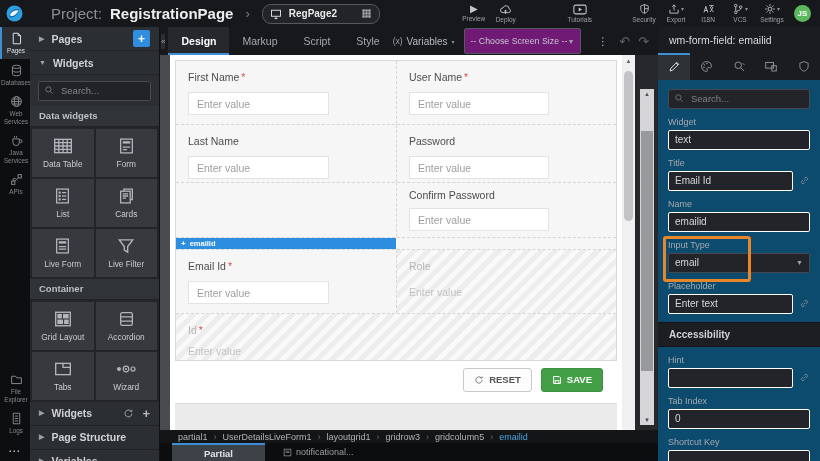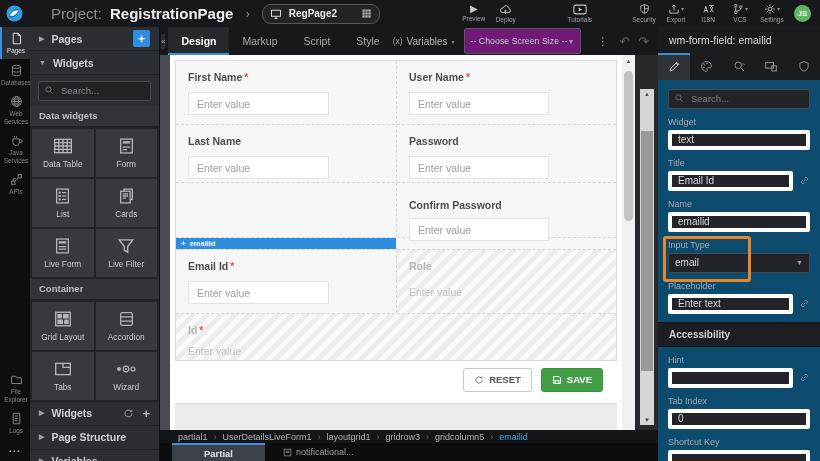--- a/index.html
+++ b/index.html
@@ -76,21 +76,21 @@
   .collapse-r { width:14px; height:15px; background:#2b2e33; color:#9da1a6; font-size:8px;
     display:flex; align-items:center; justify-content:center; margin-left:8px; border-radius:1px; }
 
   .cviewport { flex:1; position:relative; background:#4a4b4e; overflow:hidden; }
   .page { position:absolute; left:10px; top:0; bottom:0; width:452px; background:#fff;
     display:flex; flex-direction:column; overflow:hidden; }
   .form-wrap { margin:5px 5px 0; border:1px solid #d9d9d9; background:#f6f6f6; flex:none; }
   .frow { display:flex; border-bottom:1px dashed #d5d5d5; }
   .fcell { width:50%; padding:6px 12px 10px; }
   .fcell + .fcell { border-left:1px dashed #d5d5d5; }
-  .flabel { font-size:10.5px; font-weight:bold; color:#4d4d4d; margin:4px 0 9px; }
+  .flabel { font-size:10.5px; font-weight:normal; color:#4d4d4d; margin:4px 0 9px; }
   .star { color:#d9534f; margin-left:2px; }
   .finput { height:23px; width:72%; background:#fff; border:1px solid #e3e3e3; font-size:10.5px;
     color:#9b9b9b; padding:0 8px; outline:none; }
   .finput::placeholder { color:#9e9e9e; }
   .fcell.disabled { background:repeating-linear-gradient(135deg,#ededed 0 5px,#f9f9f9 5px 10px); }
   .fcell.disabled .flabel { color:#b5b5b5; }
   .ghostph { font-size:10.5px; color:#c2c2c2; margin-top:14px; }
   .selrow { display:flex; height:12px; border-bottom:1px dashed #d5d5d5; }
   .selbar { width:50%; background:#2d8ee0; color:#fff; font-size:7.5px; font-weight:bold;
     display:flex; align-items:center; gap:4px; padding:0 5px; }
@@ -132,21 +132,21 @@
   .rp-tab.active { background:#2e3136; box-shadow:inset 0 2px 0 #3d8fd6; color:#e0e3e6; }
   .rp-body { flex:1; padding:8px 10px 0; overflow:hidden; }
   .rp-search { position:relative; margin-bottom:8px; }
   .rp-search input { width:100%; height:20px; background:#222429; border:1px solid #46494f; border-radius:3px;
     color:#c6c9cd; font-size:9.5px; padding:0 6px 0 22px; outline:none; }
   .rp-search input::placeholder { color:#7d8086; }
   .rp-search .mag { position:absolute; left:6px; top:5px; color:#7d8086; }
   .rp-field { margin-bottom:8px; position:relative; }
   .rp-label { font-size:9px; color:#a6a9ae; margin-bottom:3px; }
   .rp-inrow { display:flex; align-items:center; gap:6px; }
-  .rp-input { flex:1; height:20px; background:#222429; border:4px solid #ffffff; border-radius:2px;
+  .rp-input { flex:1; height:20px; background:#222429; border:1px solid #ffffff; border-radius:2px;
     color:#d5d8db; font-size:10px; padding:0 6px; outline:none; min-width:0; }
   .rp-link { color:#8f9297; flex:none; }
   .rp-select { flex:1; height:20px; background:#222429; border:1px solid #46494f; border-radius:2px;
     color:#d5d8db; font-size:10px; padding:0 6px; display:flex; align-items:center; }
   .rp-select .dn { margin-left:auto; font-size:7px; color:#9da1a6; }
   .hl-box { position:absolute; left:-5px; top:-4px; width:88px; height:46px;
     border:3px solid #e8872a; border-radius:3px; pointer-events:none; z-index:2; }
   .rp-section { margin:2px -10px 8px; background:#1c1e22; padding:6px 11px; font-size:10px; font-weight:bold;
     color:#cfd2d6; border-top:1px solid #141518; border-bottom:1px solid #141518; }
 </style>
@@ -515,21 +515,21 @@
               <input class="finput" readonly="" placeholder="Enter value" style="">
             </div>
             <div class="fcell">
               <div class="flabel"><span>Password</span><span class="star"></span></div>
               <input class="finput" readonly="" placeholder="Enter value" style="">
             </div>
           </div>
           <div class="frow" style="height:55px">
             <div class="fcell"></div>
             <div class="fcell">
-              <div class="flabel" style="margin-top:10px;margin-bottom:7px"><span>Confirm Password</span><span class="star"></span></div>
+              <div class="flabel" style="margin-top:0;margin-bottom:7px"><span>Confirm Password</span><span class="star"></span></div>
               <input class="finput" readonly="" placeholder="Enter value" style="">
             </div>
           </div>
           <div class="selrow">
             <div class="selbar">
               <span class="drag">+</span>
               <span>emailid</span>
             </div>
           </div>
           <div class="frow" style="height:64px">

